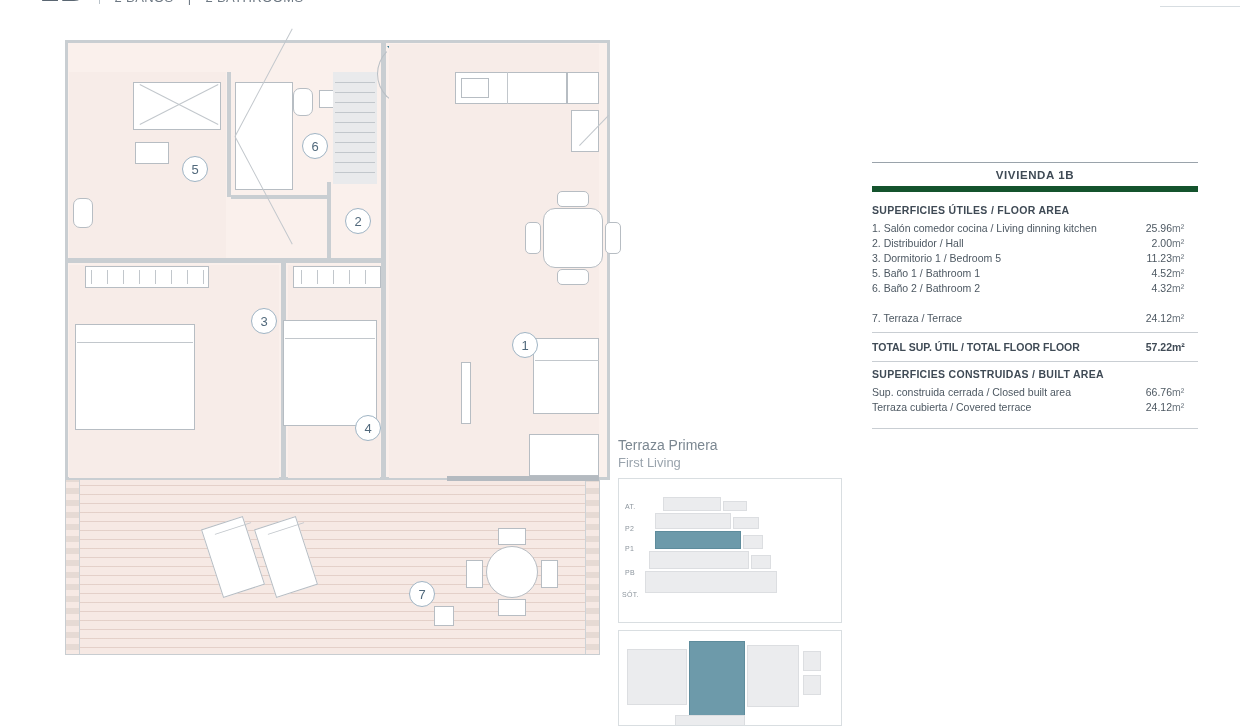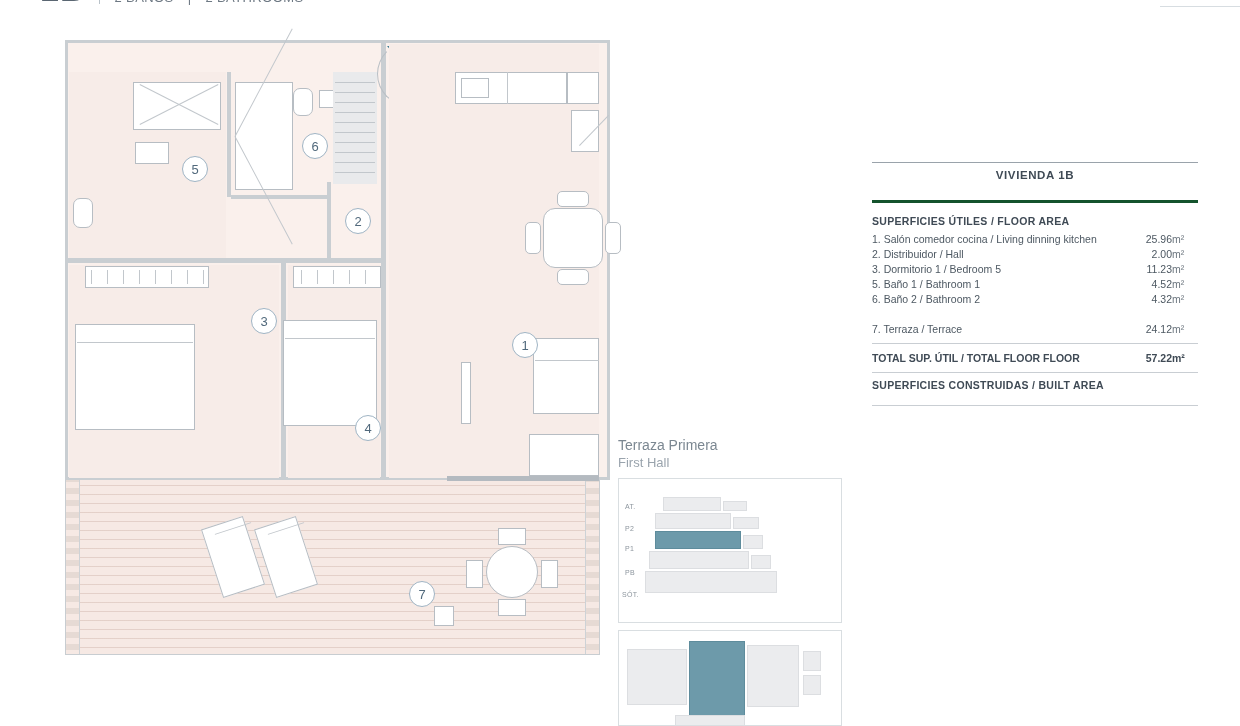--- a/index.html
+++ b/index.html
@@ -238,26 +238,26 @@
   .panel {
     position: absolute;
     left: 872px;
     top: 162px;
     width: 326px;
     font-size: 10.5px;
     color: #4d5862;
   }
   .panel-title {
     border-top: 1px solid #9aa3ab;
-    border-bottom: 3px solid #14532d;
+    border-bottom: 6px solid #14532d;
     text-align: center;
     font-weight: bold;
     font-size: 11.5px;
     letter-spacing: .6px;
-    padding: 6px 0 19px;
+    padding: 6px 0 5px;
     color: #3f4a55;
   }
   .sec-head {
     font-weight: bold;
     letter-spacing: .3px;
     margin-top: 12px;
     margin-bottom: 4px;
     font-size: 10.5px;
     color: #3f4a55;
   }
@@ -428,21 +428,21 @@
   <div class="furn" style="left:474px;top:404px;width:70px;height:42px;"></div>
 
   <div class="wall wall-dark" style="left:392px;top:446px;width:152px;height:5px;"></div>
   <div class="bubble" style="left:457px;top:302px;">
     <span>1</span>
   </div>
 </div>
 
 <div class="floor-label">
   <div class="es">Terraza Primera</div>
-  <div class="en">First Hall</div>
+  <div class="en">First Living</div>
 </div>
 
 <div class="keyplan">
   <div class="kp-lvl" style="left:6px;top:24px;">AT.</div>
   <div class="kp-lvl" style="left:6px;top:46px;">P2</div>
   <div class="kp-lvl" style="left:6px;top:66px;">P1</div>
   <div class="kp-lvl" style="left:6px;top:90px;">PB</div>
   <div class="kp-lvl" style="left:3px;top:112px;">SÓT.</div>
 
   <div class="kp-block" style="left:44px;top:18px;width:58px;height:14px;"></div>
@@ -512,14 +512,28 @@
       <tr class="total-row">
         <td>TOTAL SUP. ÚTIL / TOTAL FLOOR FLOOR</td>
         <td class="val">57.22</td>
         <td class="unit">m²</td>
       </tr>
     </tbody>
   </table>
   <div class="rule"></div>
 
   <div class="sec-head" style="margin-top:2px;">SUPERFICIES CONSTRUIDAS / BUILT AREA</div>
+  <table class="area">
+    <tbody>
+      <tr>
+        <td>Sup. construida cerrada / Closed built area</td>
+        <td class="val">66.76</td>
+        <td class="unit">m²</td>
+      </tr>
+      <tr>
+        <td>Terraza cubierta / Covered terrace</td>
+        <td class="val">24.12</td>
+        <td class="unit">m²</td>
+      </tr>
+    </tbody>
+  </table>
   <div class="rule" style="margin-top:14px;"></div>
 </div>
 
 </body></html>

